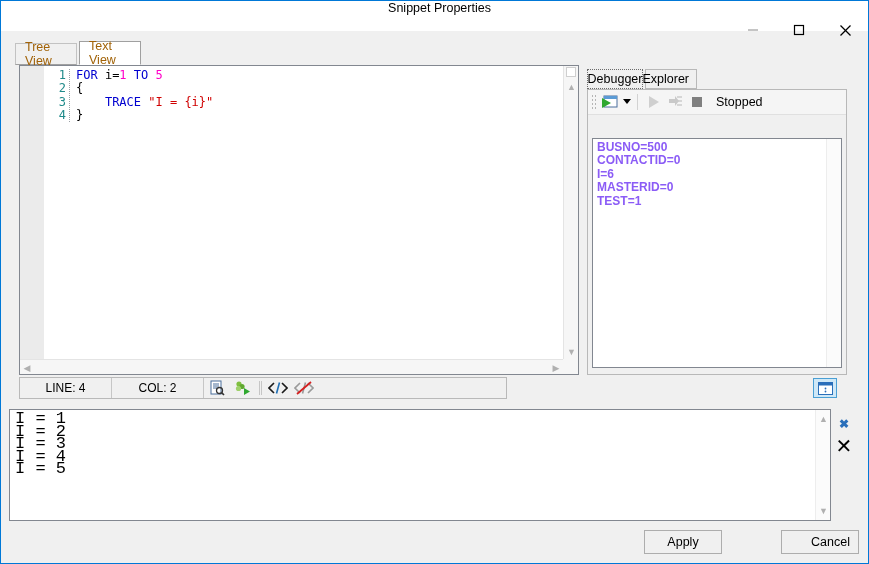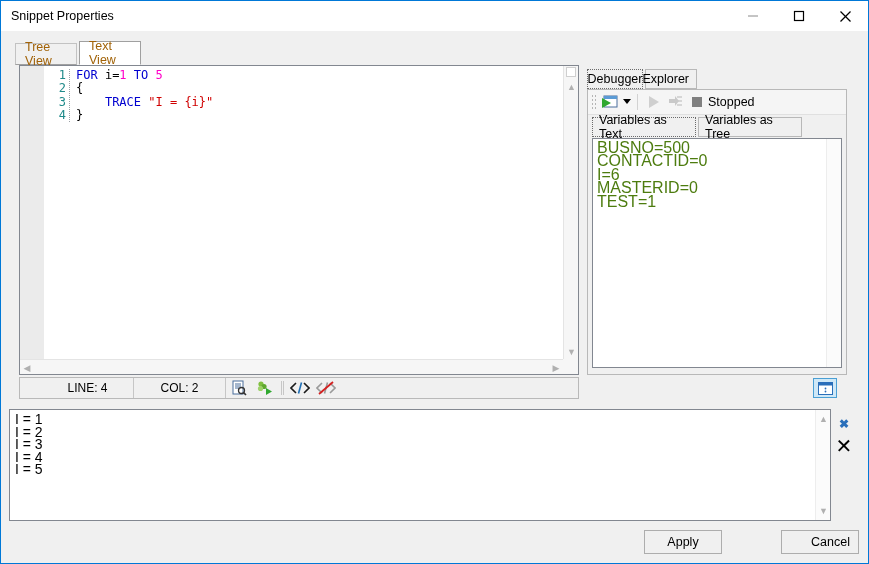--- a/index.html
+++ b/index.html
@@ -16,21 +16,21 @@
     width: 869px; height: 564px;
     background: #f0f0f0;
     border: 1px solid #0078d7;
   }
 
   
   #titlebar {
     position: absolute; left: 0; top: 0;
     width: 867px; height: 30px;
     background: #ffffff;
-    display: flex; align-items: center;
+    display: flex; align-items: center; flex-direction: column;
   }
   #title-text {
     margin-left: 10px;
     font-size: 12.5px;
     color: #000;
   }
   #title-controls {
     margin-left: auto; display: flex; height: 30px;
   }
   .tb-btn {
@@ -166,21 +166,21 @@
     background-size: 3px 4px;
   }
   .tbicon {
     width: 22px; height: 22px;
     display: flex; align-items: center; justify-content: center;
   }
   .tsep {
     width: 1px; height: 16px; background: #d2d2d2; margin: 0 4px;
   }
   #dbg-status {
-    font-size: 12.5px; color: #000; 
+    font-size: 12.5px; color: #000; margin-left: 8px;
   }
 
   #var-tabstrip {
     position: absolute; left: 4px; top: 27px;
     width: 250px; height: 20px;
   }
   .vtab {
     position: absolute; top: 0; height: 20px;
     padding: 0 6px;
     display: flex; align-items: center; justify-content: center;
@@ -195,36 +195,36 @@
   #var-box {
     position: absolute; left: 4px; top: 48px;
     width: 250px; height: 230px;
     background: #ffffff;
     border: 1px solid #828790;
   }
   #var-list {
     position: absolute; left: 4px; top: 2px;
     right: 16px;
     font-family: "Liberation Sans", sans-serif;
-    font-size: 16px; line-height: 13.4px;
-    color: #4d7c0f; white-space: pre;
+    font-size: 12px; line-height: 13.4px;
+    color: #8b5cf6; white-space: pre; font-weight: bold;
   }
   #var-vscroll {
     position: absolute; right: 0; top: 0;
     width: 15px; bottom: 0;
     background: #fbfbfb; border-left: 1px solid #ededed;
   }
 
   
   #statusbar {
     position: absolute; left: 18px; top: 376px;
-    width: 560px; height: 22px;
+    width: 488px; height: 22px;
     background: #f0f0f0;
     border: 1px solid #b9b9b9;
-    display: flex; align-items: center; padding-left: 22px;
+    display: flex; align-items: center;
   }
   .sb-cell {
     height: 20px;
     display: flex; align-items: center; justify-content: center;
     font-size: 12px; color: #000;
     border-right: 1px solid #c6c6c6;
   }
   #sb-line { width: 92px; }
   #sb-col  { width: 92px; }
   .sb-icon {
@@ -244,22 +244,22 @@
   
   #output-pane {
     position: absolute; left: 8px; top: 408px;
     width: 822px; height: 112px;
     background: #ffffff;
     border: 1px solid #828790;
   }
   #output-text {
     position: absolute; left: 5px; top: 3px;
     right: 18px;
-    font-family: Liberation Sans, sans-serif;
-    font-size: 14px; line-height: 12.6px;
+    font-family: Liberation Mono, monospace;
+    font-size: 17px; line-height: 12.6px;
     color: #000; white-space: pre;
   }
   #out-vscroll {
     position: absolute; right: 0; top: 0;
     width: 15px; bottom: 0;
     background: #fbfbfb; border-left: 1px solid #ededed;
   }
   #out-close-small {
     position: absolute; left: 836px; top: 416px;
     width: 14px; height: 14px;
@@ -386,28 +386,20 @@
         </svg>
       </div>
       <div class="tbicon">
         <svg width="12" height="12" viewBox="0 0 12 12">
           <rect x="1" y="1" width="10" height="10" fill="#808080"></rect>
         </svg>
       </div>
       <span id="dbg-status">Stopped</span>
     </div>
 
-    <div id="var-tabstrip">
-      <div class="vtab active" id="vtab-text">
-        <span>Variables as Text</span>
-      </div>
-      <div class="vtab" id="vtab-tree">
-        <span>Variables as Tree</span>
-      </div>
-    </div>
 
     <div id="var-box">
       <div id="var-list">BUSNO=500
 CONTACTID=0
 I=6
 MASTERID=0
 TEST=1</div>
       <div id="var-vscroll"></div>
     </div>
   </div>

